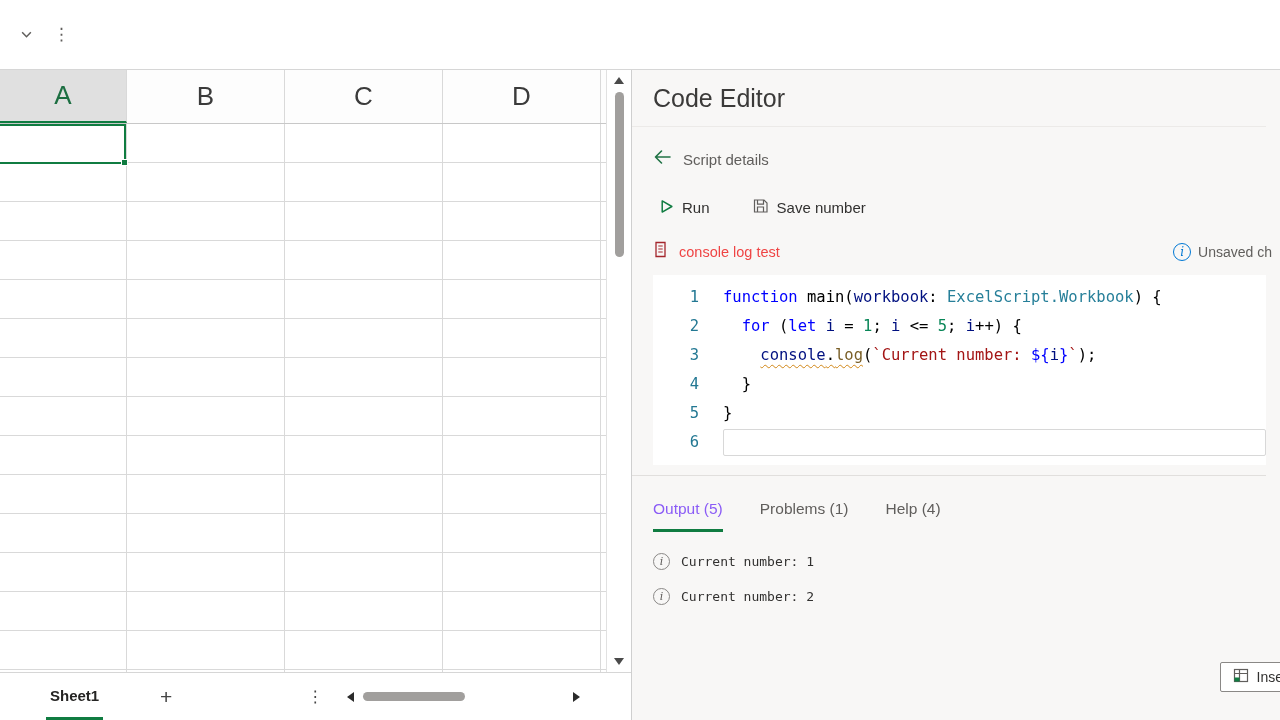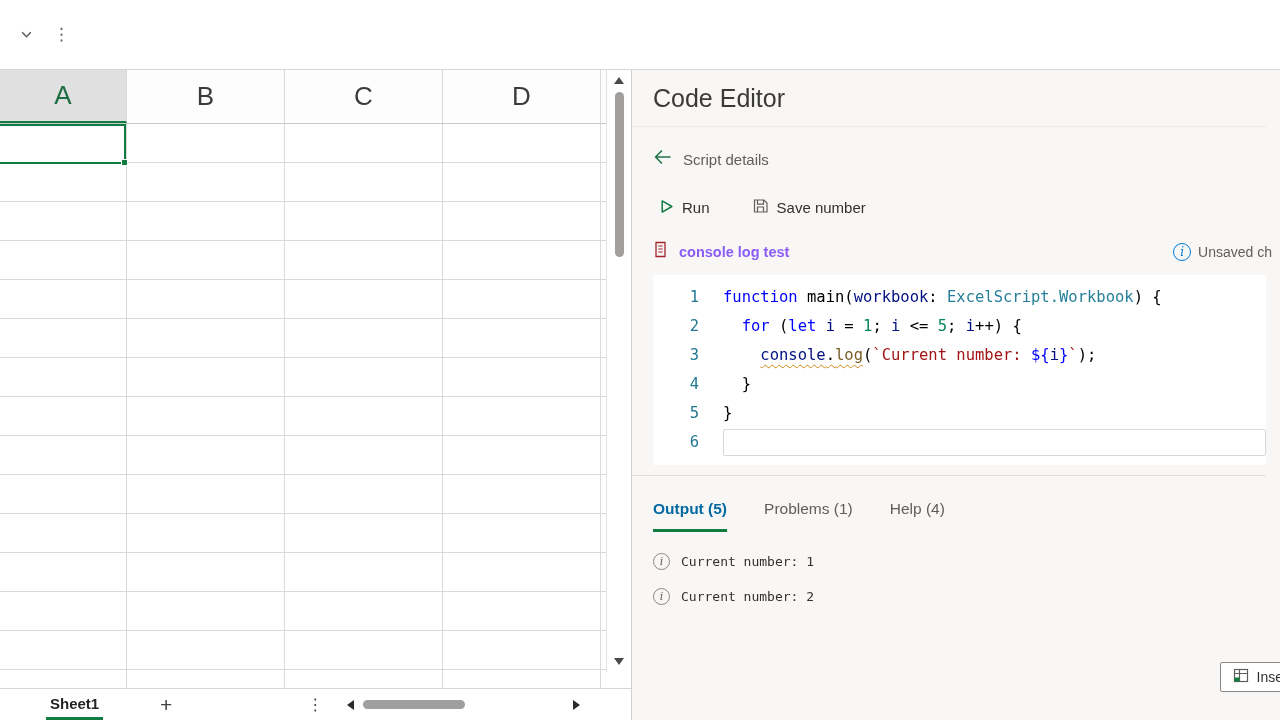--- a/index.html
+++ b/index.html
@@ -41,58 +41,58 @@
   .v-scroll { position:absolute; top:0; bottom:48px; right:0; width:25px; background:#fff;
               border-left:1px solid #e1e1e1; display:flex; flex-direction:column;
               align-items:center; justify-content:space-between; padding:7px 0; }
   .v-thumb { position:absolute; top:22px; left:8px; width:9px; height:165px;
              background:#a19f9d; border-radius:5px; cursor:grab; }
   .tri-up { width:0; height:0; border-left:5px solid transparent; border-right:5px solid transparent; border-bottom:7px solid #4a4a4a; cursor:pointer; }
   .tri-down { width:0; height:0; border-left:5px solid transparent; border-right:5px solid transparent; border-top:7px solid #4a4a4a; cursor:pointer; }
   .tri-left { width:0; height:0; border-top:5px solid transparent; border-bottom:5px solid transparent; border-right:7px solid #2b2b2b; cursor:pointer; }
   .tri-right { width:0; height:0; border-top:5px solid transparent; border-bottom:5px solid transparent; border-left:7px solid #2b2b2b; cursor:pointer; }
 
-  .sheet-bar { height:32px; border-top:1px solid #d6d6d6; display:flex; align-items:center; background:#fff; }
+  .sheet-bar { height:48px; border-top:1px solid #d6d6d6; display:flex; align-items:center; background:#fff; }
   .sheet-tab { margin-left:46px; height:100%; display:flex; align-items:center; padding:0 4px;
                font-size:15px; font-weight:600; color:#252423; border-bottom:3px solid #107C41; cursor:pointer; }
   .add-sheet { margin-left:52px; font-size:21px; color:#444; cursor:pointer; width:22px; text-align:center; }
   .sheet-more { margin-left:130px; font-size:16px; color:#444; cursor:pointer; }
   .h-scroll { margin-left:24px; width:233px; height:20px; position:relative;
               display:flex; align-items:center; justify-content:space-between; }
   .h-thumb { position:absolute; left:16px; top:5px; width:102px; height:9px;
              background:#a19f9d; border-radius:5px; cursor:grab; }
 
   
   .code-panel { flex:1; background:#f8f7f6; border-left:1px solid #cfcfcf;
                 padding:14px 14px 0 21px; position:relative; overflow:hidden; }
   .ce-title { font-size:25px; color:#3b3a39; font-weight:400; }
   .ce-head-divider { height:1px; background:#eceae8; margin:13px 0 0 -21px; }
   .back-row { margin-top:22px; display:flex; align-items:center; gap:11px; cursor:pointer; }
   .back-label { font-size:15px; color:#605e5c; }
   .toolbar-row { margin-top:25px; display:flex; align-items:center; gap:8px; }
   .tb-btn { display:flex; align-items:center; gap:8px; font-size:15px; color:#323130; cursor:pointer; padding:4px 6px;text-align:center; }
   .tb-gap { width:14px; }
   .script-row { margin-top:20px; display:flex; align-items:center; }
-  .script-name { margin-left:11px; font-size:14.5px; font-weight:700; color:#8b5cf6; }
+  .script-name { margin-left:11px; font-size:14.5px; font-weight:400; color:#ef4444; }
   .status { margin-left:auto; display:flex; align-items:center; gap:7px; margin-right:-6px; }
   .status-label { font-size:14px; color:#605e5c; white-space:nowrap; }
 
   .code-card { margin-top:13px; margin-right:0; background:#fff; padding:8px 0;
                font-family:"DejaVu Sans Mono", monospace; font-size:15.5px; }
   .code-line { display:flex; height:29px; line-height:29px; }
   .gutter { width:46px; text-align:right; color:#237893; flex:0 0 auto; }
   .code-text { margin-left:24px; white-space:pre; flex:1; }
   .code-line.current .code-text { border:1px solid #d8d8d8; border-radius:2px; height:27px; line-height:25px; margin-top:1px; }
   .tk-warn { text-decoration:underline wavy #d18616 1px; text-underline-offset:4px; }
 
   .panel-divider { height:1px; background:#e1dfdd; margin:10px 0 0 -21px; }
 
   .tabs { margin-top:24px; display:flex; gap:37px; }
   .tab { font-size:15.5px; color:#605e5c; padding-bottom:11px; cursor:pointer; }
-  .tab.active { color:#0369a1; font-weight:700; border-bottom:3px solid #107C41; }
+  .tab.active { color:#8b5cf6; font-weight:400; border-bottom:3px solid #107C41; }
 
   .output-list { margin-top:21px; }
   .out-row { display:flex; align-items:center; gap:11px; margin-bottom:18px; }
   .info-circle { width:17px; height:17px; border:1px solid #8a8886; border-radius:50%;
                  display:flex; align-items:center; justify-content:center; flex:0 0 auto; }
   .info-circle::after { content:"i"; font-family:"DejaVu Serif", serif; font-style:italic;
                         font-size:11px; color:#605e5c; line-height:1; }
   .info-circle.blue { border-color:#0078d4; width:18px; height:18px; }
   .info-circle.blue::after { color:#0078d4; font-size:12px; }
   .out-text { font-family:"DejaVu Sans Mono", monospace; font-size:13px; color:#323130; }

